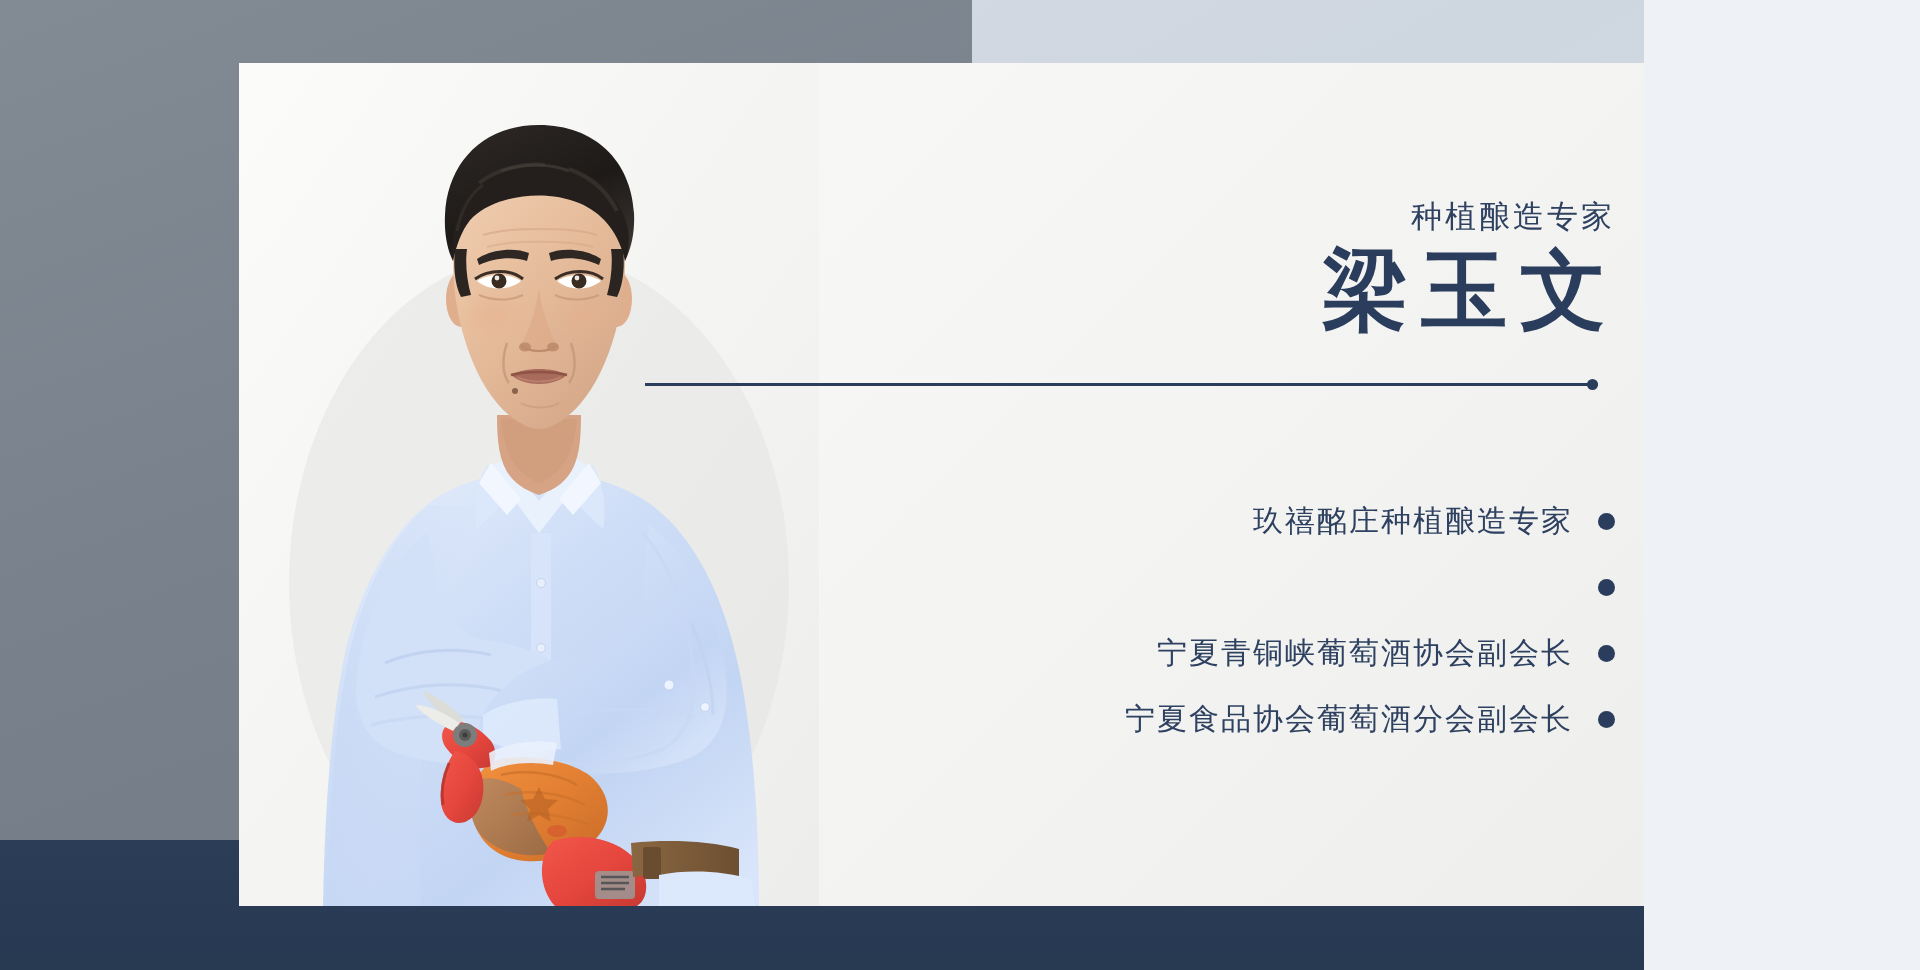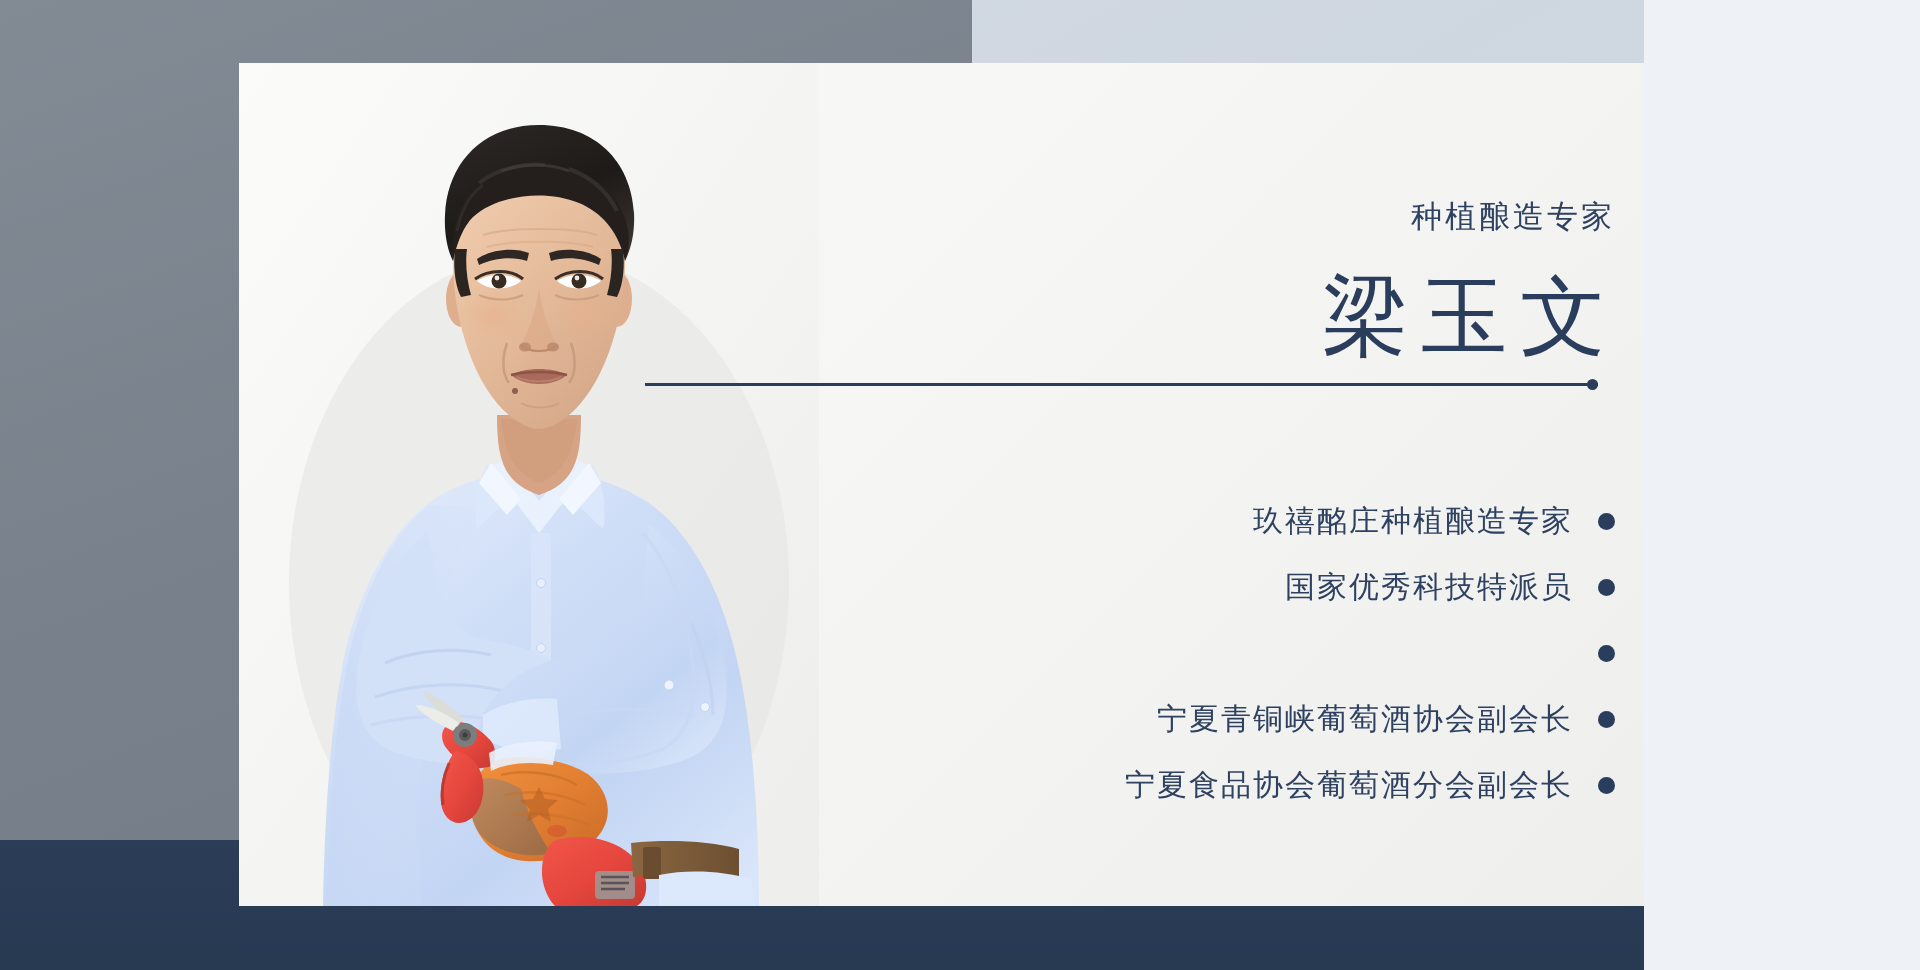--- a/index.html
+++ b/index.html
@@ -48,25 +48,25 @@
     position:absolute;right:66px;top:0;width:860px;height:843px;
     text-align:right;
   }
   .subtitle{
     position:absolute;right:0px;top:133px;
     font-size:31px;letter-spacing:3px;color:#2e4161;
     font-family:"Liberation Sans","DejaVu Sans",sans-serif;
     font-weight:400;white-space:nowrap;
   }
   .name{
-    position:absolute;right:-4px;top:211px;
+    position:absolute;right:-4px;top:185px;
     font-size:86px;line-height:1;letter-spacing:13px;
     color:#2b3d5c;
     font-family:"Liberation Serif","DejaVu Serif",serif;
-    font-weight:400;white-space:nowrap;
+    font-weight:700;white-space:nowrap;
   }
 
   
   .divider{
     position:absolute;left:406px;top:320px;width:953px;height:3px;
     background:#2b3d5c;
   }
   .divider-dot{
     position:absolute;left:1348px;top:316px;width:11px;height:11px;
     border-radius:50%;background:#2b3d5c;
@@ -318,24 +318,20 @@
     <div class="divider-dot"></div>
 
     <div class="textcol">
       <div class="subtitle">种植酿造专家</div>
       <div class="name">梁玉文</div>
     </div>
 
     <ul class="creds">
       <li class="cred-row">
         <span class="cred-text">玖禧酩庄种植酿造专家</span>
-        <span class="cred-bullet"></span>
-      </li>
-      <li class="cred-row">
-        <span class="cred-text">国家优秀科技特派员</span>
         <span class="cred-bullet"></span>
       </li>
       <li class="cred-row">
         <span class="cred-bullet"></span>
       </li>
       <li class="cred-row">
         <span class="cred-text">宁夏青铜峡葡萄酒协会副会长</span>
         <span class="cred-bullet"></span>
       </li>
       <li class="cred-row">

